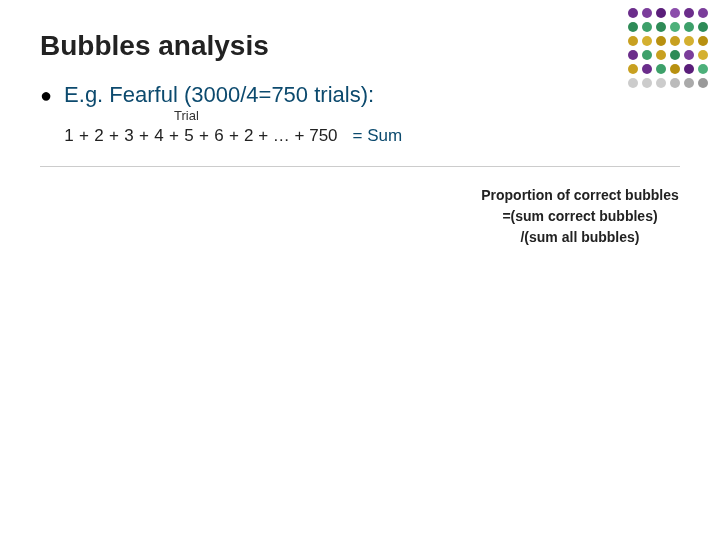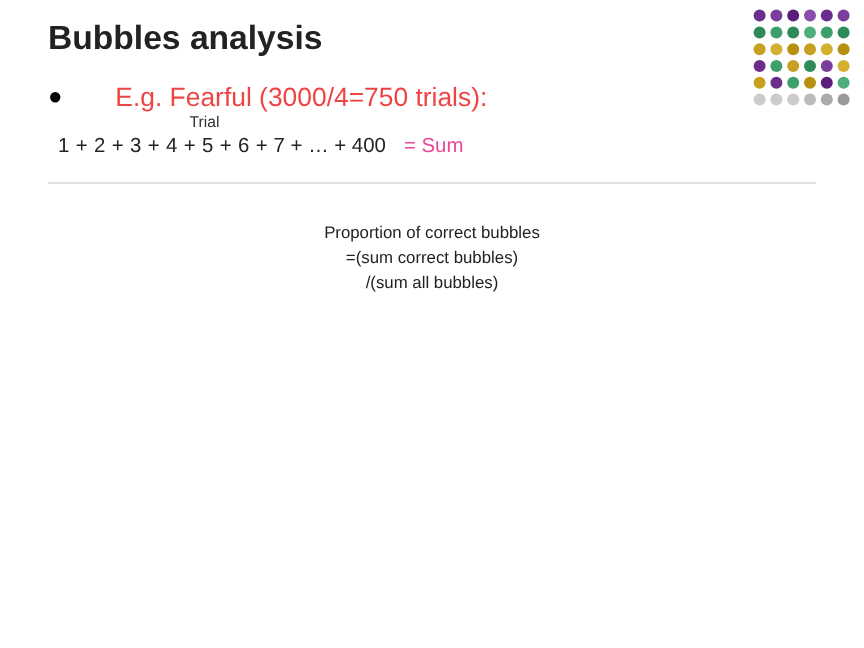--- a/index.html
+++ b/index.html
@@ -10,21 +10,21 @@
       background: #ffffff;
       font-family: Arial, sans-serif;
       position: relative;
       overflow: hidden;
     }
 
     .page-container {
       width: 720px;
       height: 540px;
       position: relative;
-      padding: 16px 40px;
+      padding: 30px 40px;
     }
 
     .title {
       font-size: 28px;
       font-weight: bold;
       color: #222;
       margin-bottom: 20px;
     }
 
     .bullet-section {
@@ -34,27 +34,26 @@
     }
 
     .bullet {
       font-size: 20px;
       margin-right: 12px;
       margin-top: 2px;
     }
 
     .example-text {
       font-size: 22px;
-      color: #ef4444;
-      margin-left: 32px;
+      color: #0c4a6e;
     }
 
     .trial-row-container {
       margin-top: 8px;
-      margin-left: 8px;
+      margin-left: 24px;
       position: relative;
     }
 
     .trial-label {
       font-size: 13px;
       color: #333;
       position: absolute;
       top: -18px;
       left: 110px;
     }
@@ -68,21 +67,21 @@
       margin-top: 2px;
     }
 
     .trial-row span {
       min-width: 10px;
       text-align: center;
     }
 
     .sum-label {
       font-size: 17px;
-      color: #ec4899;
+      color: #0c4a6e;
       margin-left: 10px;
     }
 
     .divider-line {
       border: none;
       border-top: 1px solid #ccc;
       margin: 20px 0 10px 0;
     }
 
     .bottom-section {
@@ -96,22 +95,23 @@
       font-size: 14px;
       color: #222;
       width: 80px;
       line-height: 1.4;
       margin-top: 40px;
     }
 
     .bottom-columns {
       display: flex;
       flex: 1;
-      justify-content: center;
-      margin-top: 20px;
+      justify-content: flex-end;
+      margin-top: 8px;
+      font-weight: bold;
     }
 
     .col {
       width: 200px;
       font-size: 14px;
       color: #222;
       text-align: center;
       line-height: 1.5;
     }
 
@@ -191,21 +191,21 @@
       <span>2</span>
       <span>+</span>
       <span>3</span>
       <span>+</span>
       <span>4</span>
       <span>+</span>
       <span>5</span>
       <span>+</span>
       <span>6</span>
       <span>+</span>
-      <span>7 + … + 400</span>
+      <span>2 + … + 750</span>
       <span class="sum-label">= Sum</span>
     </div>
   </div>
 
   <hr class="divider-line">
 
   <div class="bottom-section">
 
     <div class="bottom-columns">
       <div class="col">

